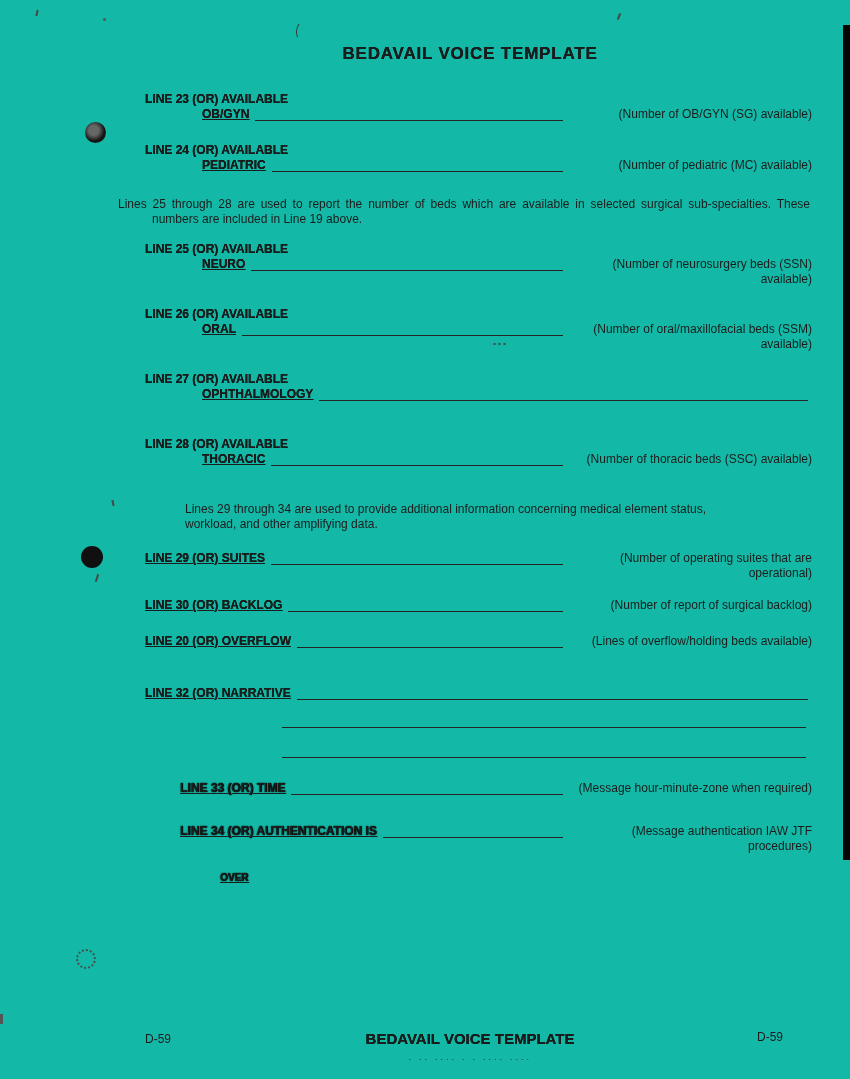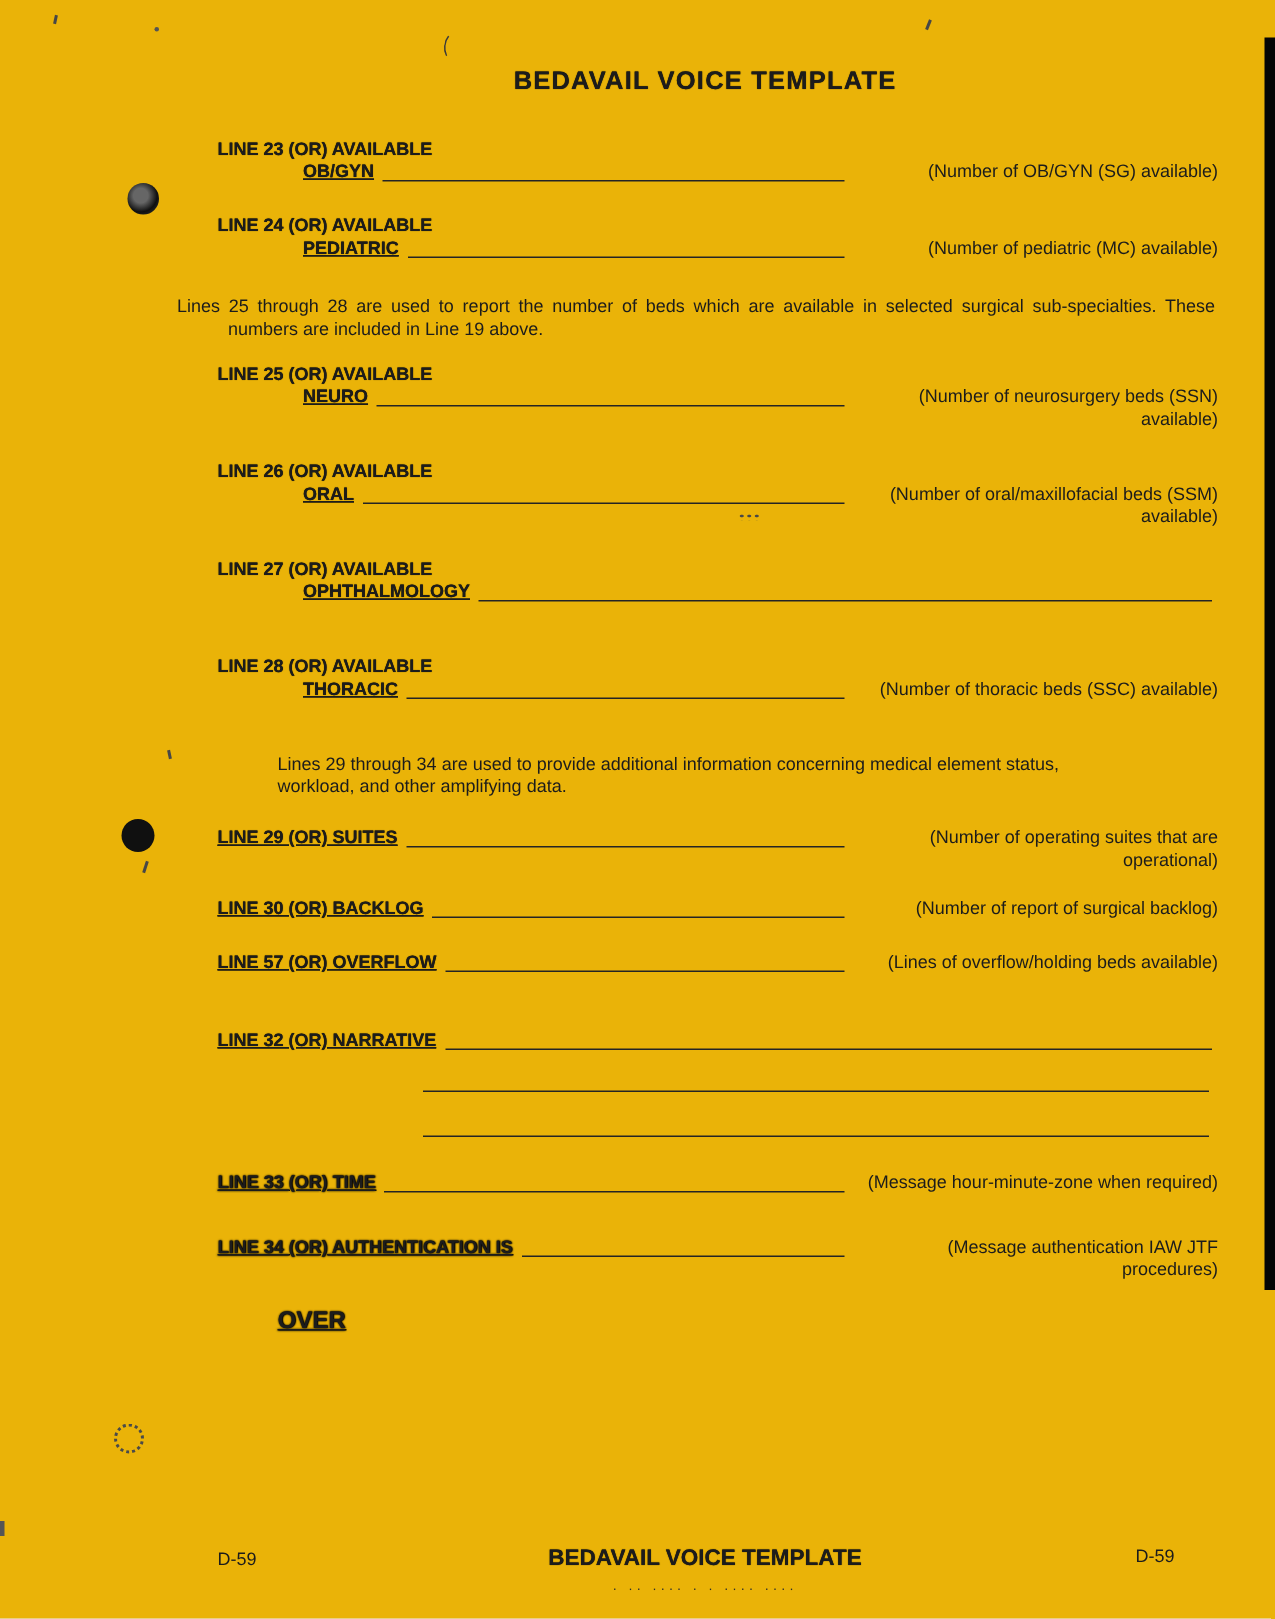--- a/index.html
+++ b/index.html
@@ -1,42 +1,42 @@
 <!DOCTYPE html>
 <html><head>
 <meta charset="utf-8">
 <style>
   html,body { margin:0; padding:0; background:#e8e8e8; }
   .page {
     position:relative; width:850px; height:1079px; margin:0 auto;
-    background:#eab308; overflow:hidden;
+    background:#14b8a6; overflow:hidden;
     font-family:"Liberation Sans", sans-serif; color:#1c1c1c;
   }
   .title {
     position:absolute; top:44px; left:90px; right:0; text-align:center;
     font-weight:bold; font-size:17px; letter-spacing:0.8px;
     text-shadow:0 0 0.6px #000;
   }
   .entry { position:absolute; left:145px; right:38px; font-size:12px; }
   .hdr { font-weight:bold; white-space:nowrap; line-height:14px; text-shadow:0 0 0.5px #000; }
   .row { display:flex; align-items:flex-start; }
   .two .row { margin-left:57px; margin-top:1px; }
   .sub, .lbl { font-weight:bold; white-space:nowrap; line-height:14px; padding-right:4px; text-shadow:0 0 0.5px #000;text-decoration:underline; }
   .blank { flex:1 1 auto; height:13px; border-bottom:1.6px solid #242424; margin:0 4px 0 2px; }
   .desc { flex:0 0 245px; width:245px; font-size:12px; line-height:15px;text-align:right; }
-  .smudge { text-shadow:0 0 1.3px #000, 0.6px 0 0.9px #000; }
+  .smudge { text-shadow:0 0 1.3px #000, 0.6px 0 0.9px #000;margin-left:35px; }
   .para {
     position:absolute; font-size:12px; line-height:15px;
   }
   .para1 { top:197px; left:118px; width:692px; box-sizing:border-box;
            padding-left:34px; text-indent:-34px; text-align:justify; }
   .para2 { top:502px; left:185px; width:540px; }
   .xline { position:absolute; left:282px; width:524px; height:0; border-bottom:1.6px solid #242424; }
   .over {
-    position:absolute; top:872px; left:185px; font-size:16px; font-weight:bold;
+    position:absolute; top:872px; left:185px; font-size:10px; font-weight:bold;
     text-decoration:underline;
     text-align:right;
   }
   .f-left  { position:absolute; top:1032px; left:145px; font-size:12px; }
   .f-center{ position:absolute; top:1030px; left:90px; right:0; text-align:center;
              font-weight:bold; font-size:15px; text-shadow:0 0 0.6px #000; }
   .f-right { position:absolute; top:1030px; left:757px; font-size:12px; }
   .cutoff  { position:absolute; top:1054px; left:90px; right:0; text-align:center;
              font-size:9px; color:#2e2e2e; letter-spacing:2.5px; filter:blur(0.5px); }
   
@@ -136,21 +136,21 @@
   <div class="entry one" style="top:598px">
     <div class="row">
       <span class="lbl">LINE 30 (OR) BACKLOG</span>
       <span class="blank"></span>
       <span class="desc">(Number of report of surgical backlog)</span>
     </div>
   </div>
 
   <div class="entry one" style="top:634px">
     <div class="row">
-      <span class="lbl">LINE 57 (OR) OVERFLOW</span>
+      <span class="lbl">LINE 20 (OR) OVERFLOW</span>
       <span class="blank"></span>
       <span class="desc">(Lines of overflow/holding beds available)</span>
     </div>
   </div>
 
   <div class="entry one" style="top:686px">
     <div class="row">
       <span class="lbl">LINE 32 (OR) NARRATIVE</span>
       <span class="blank"></span>
     </div>

